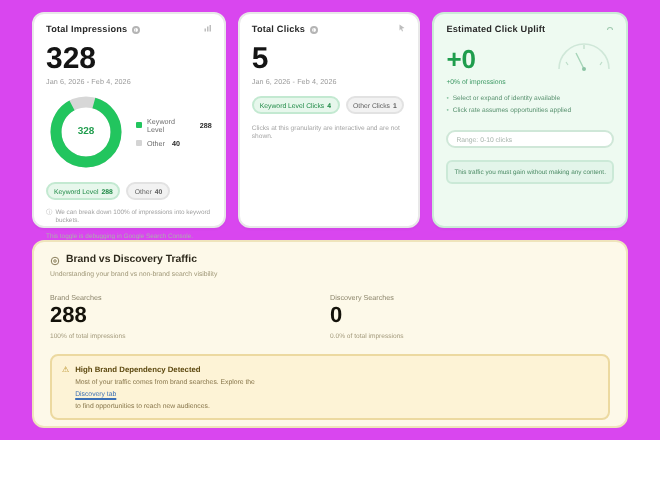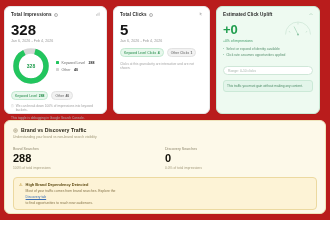--- a/index.html
+++ b/index.html
@@ -2,21 +2,21 @@
 <html><head>
 <meta charset="utf-8">
 <style>
   * { box-sizing: border-box; margin: 0; padding: 0; }
   html, body {
     width: 330px; height: 220px;
     background: #ffffff;
     font-family: "Liberation Sans", sans-serif;
     overflow: hidden;
   }
-  .page { width: 330px; height: 220px; padding: 6px 4px; background:#b91c1c; }
+  .page { width: 330px; height: 220px; padding: 6px 16px; background:#d946ef; }
 
   
   .top-row { display: flex; gap: 6px; height: 108px; }
   .card {
     background: #fff;
     border: 1px solid #e8e8e8;
     border-radius: 6px;
     padding: 5px 6px;
     position: relative;
     box-shadow: 0 1px 1px rgba(0,0,0,0.03);

